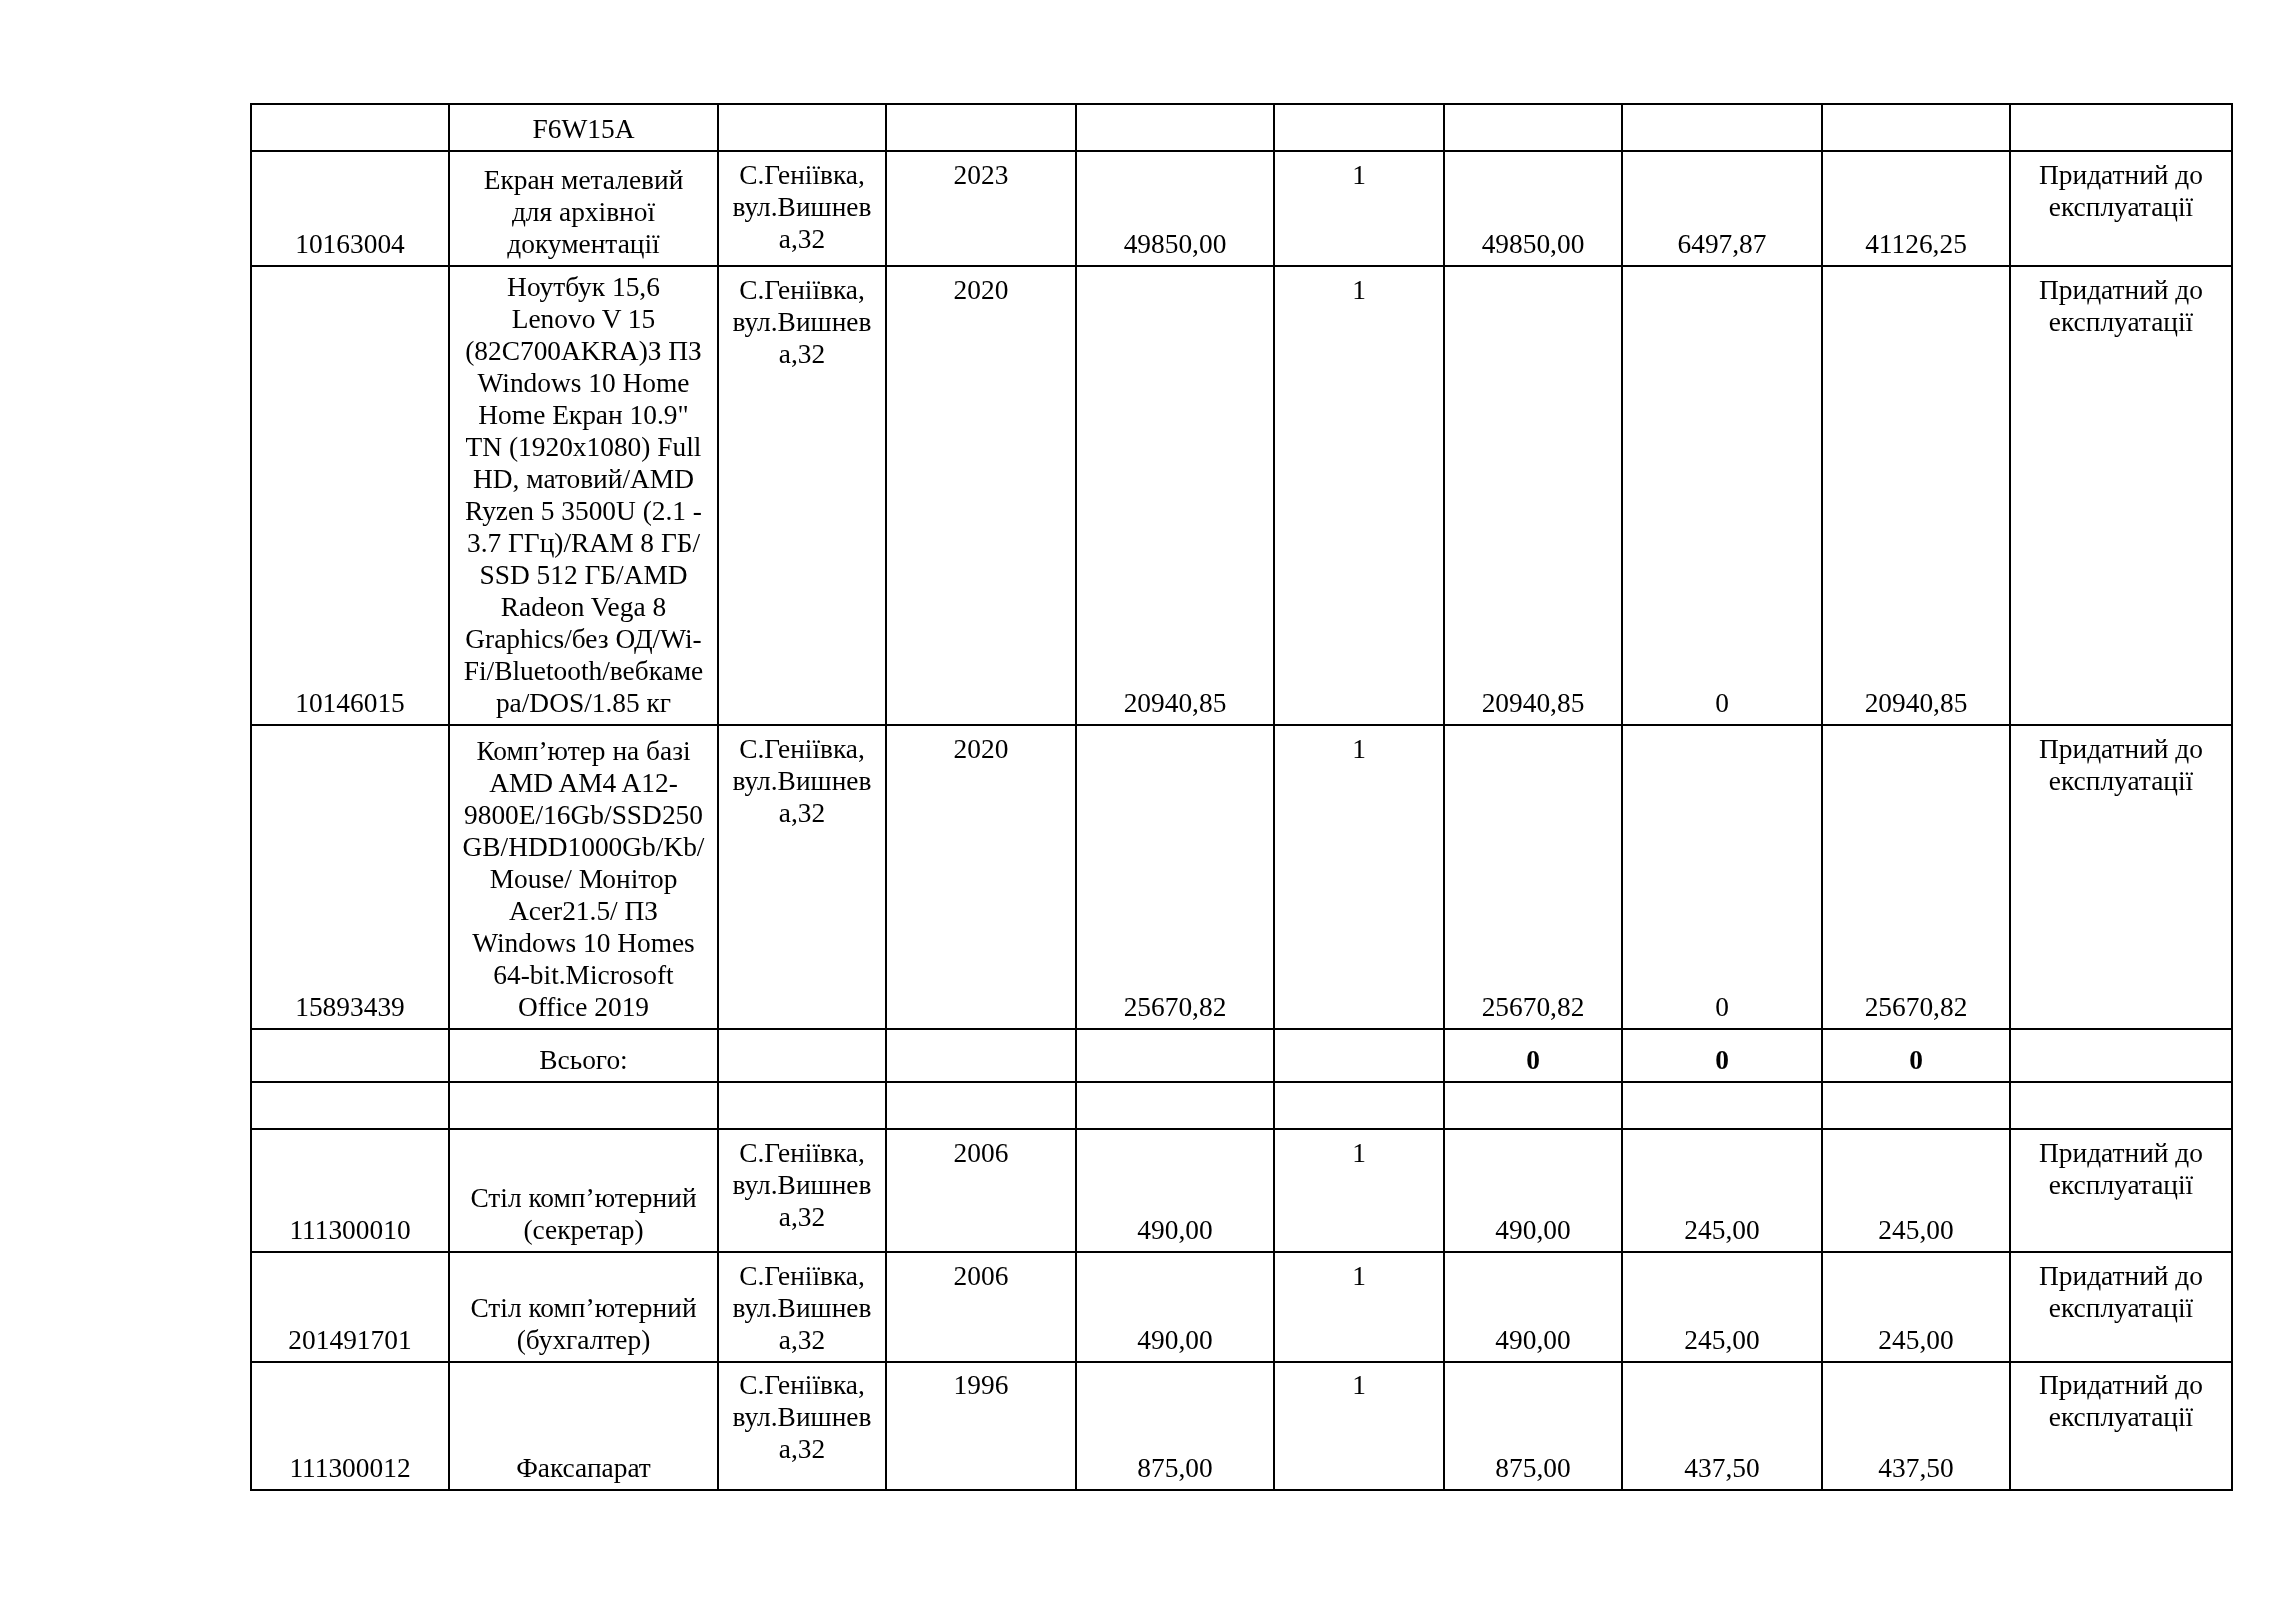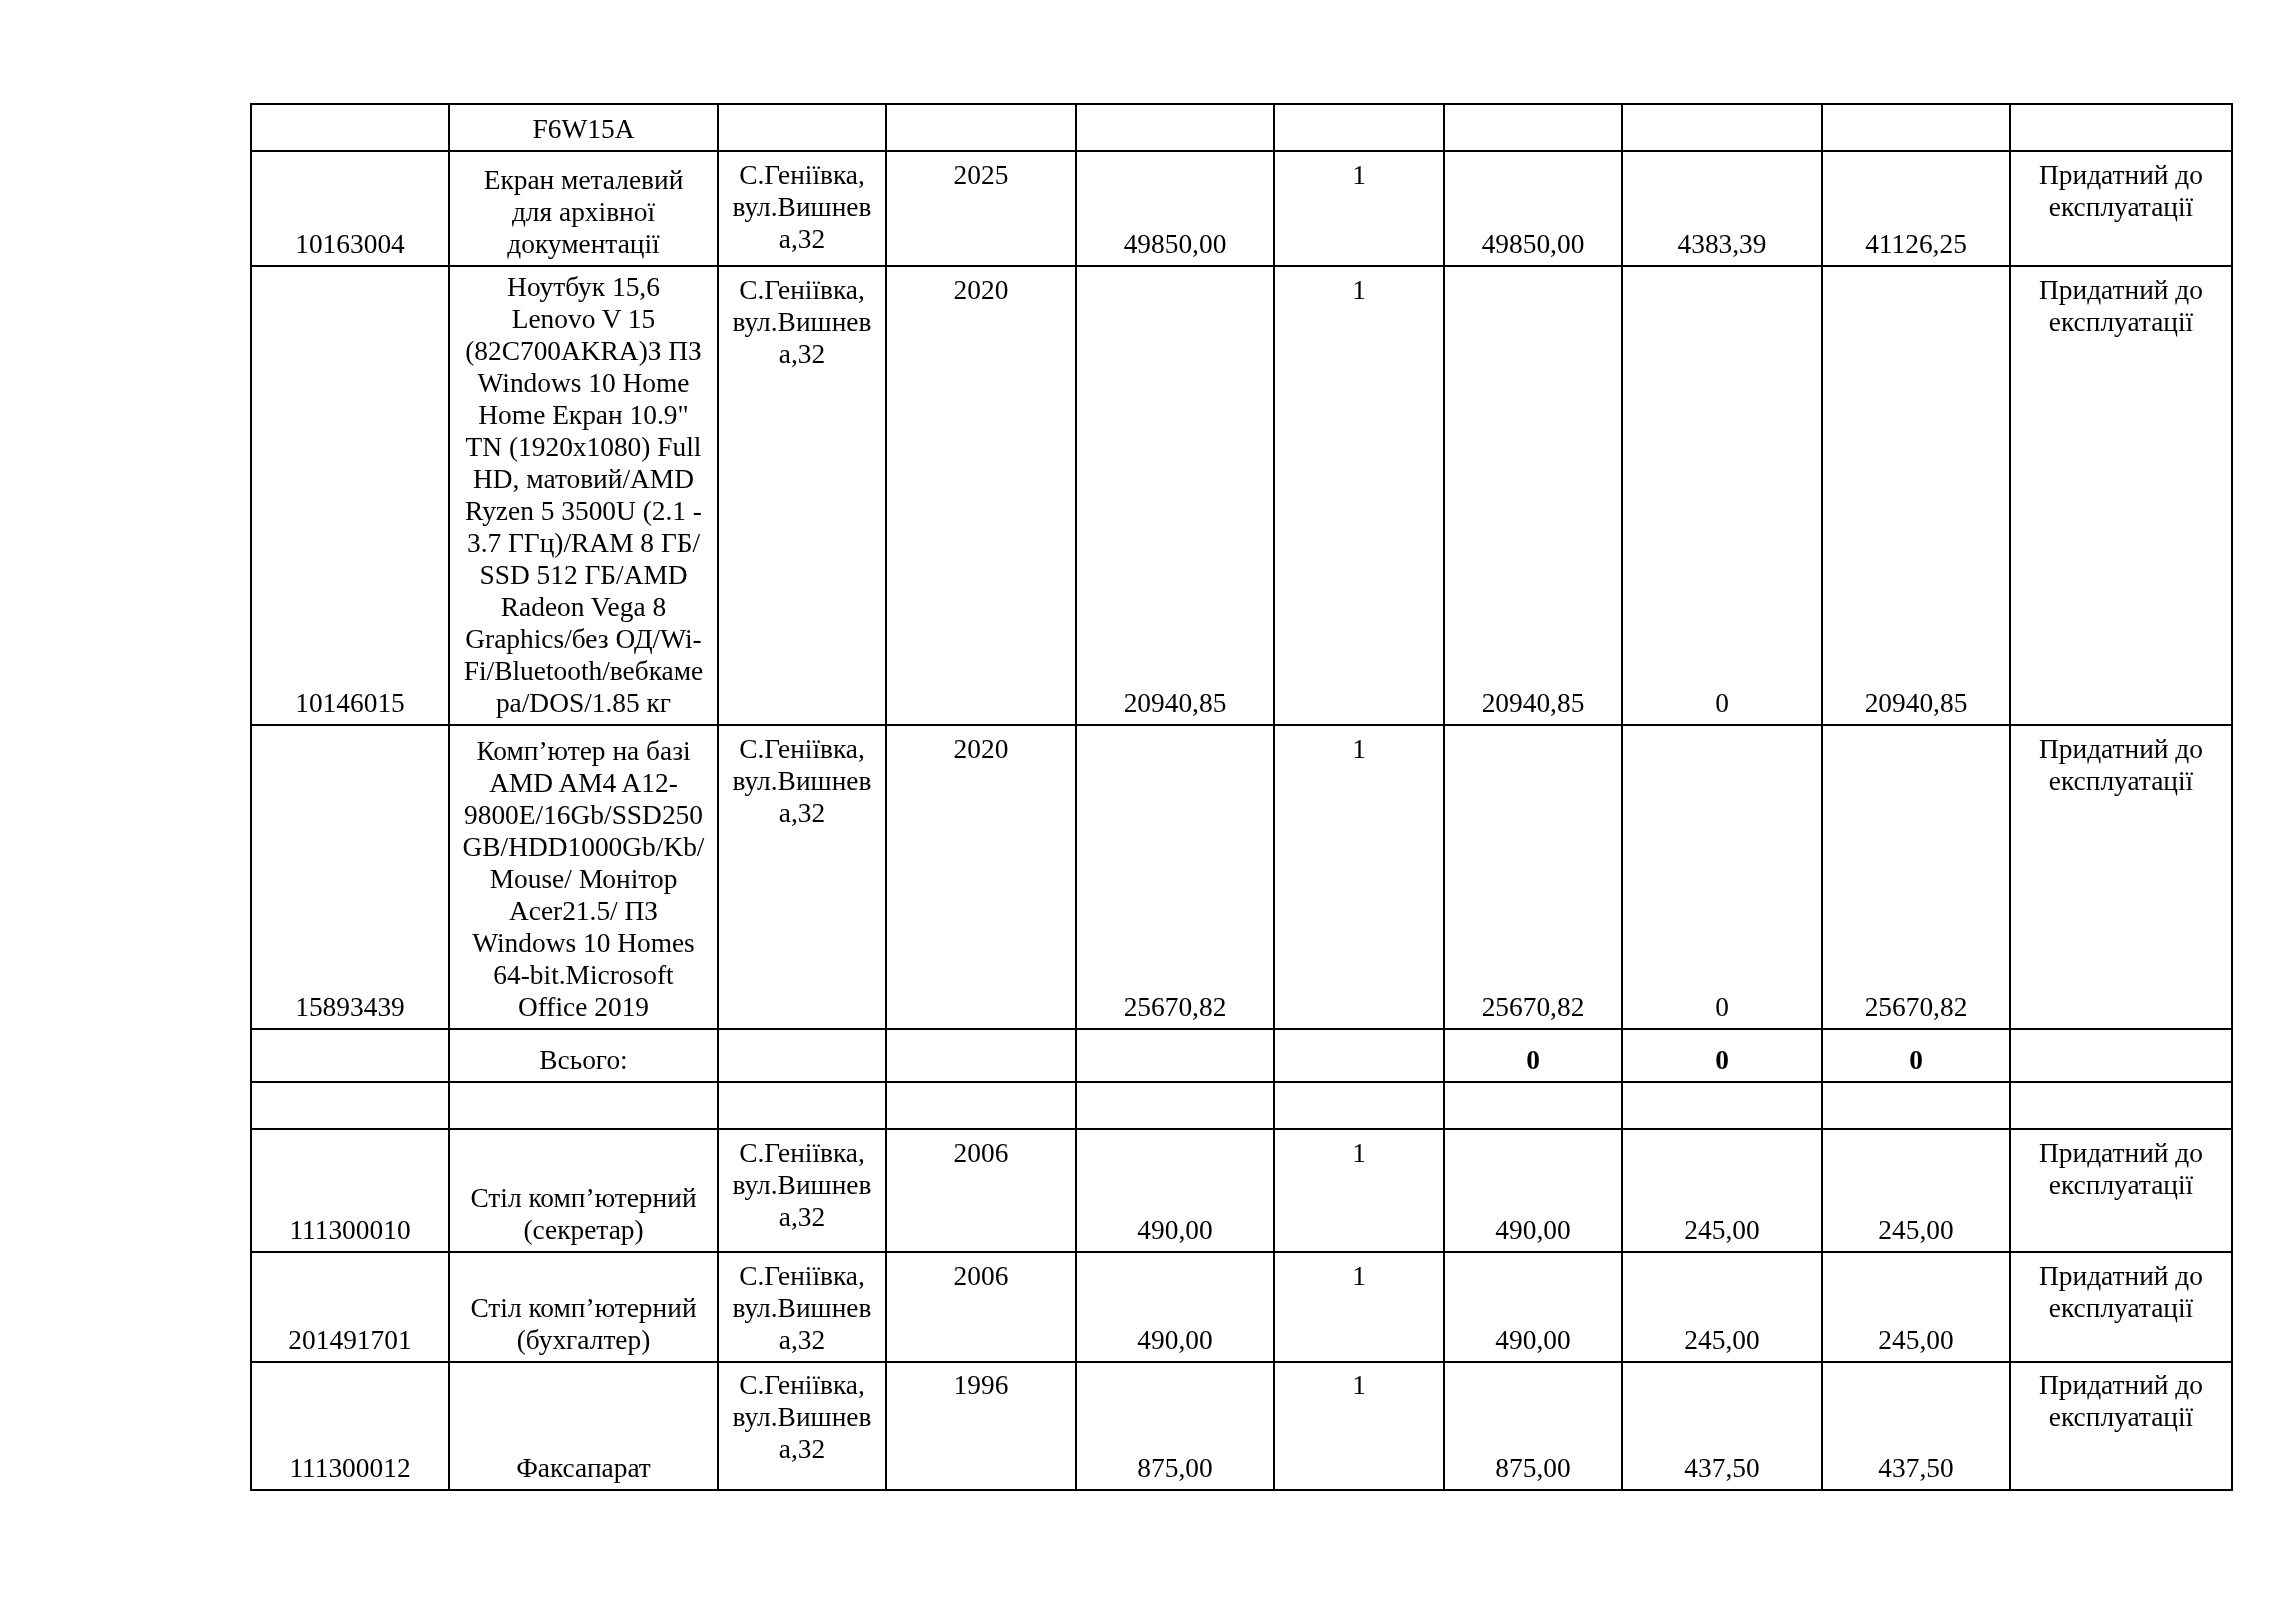--- a/index.html
+++ b/index.html
@@ -75,25 +75,25 @@
     </tr>
 
     <tr style="height:115px">
       <td>10163004</td>
       <td>Екран металевий
 для архівної
 документації</td>
       <td>С.Геніївка,
 вул.Вишнев
 а,32</td>
-      <td>2025</td>
+      <td>2023</td>
       <td>49850,00</td>
       <td>1</td>
       <td>49850,00</td>
-      <td>4383,39</td>
+      <td>6497,87</td>
       <td>41126,25</td>
       <td>Придатний до
 експлуатації</td>
     </tr>
 
     <tr style="height:457px">
       <td>10146015</td>
       <td>Ноутбук 15,6
 Lenovo V 15
 (82C700AKRA)З ПЗ

